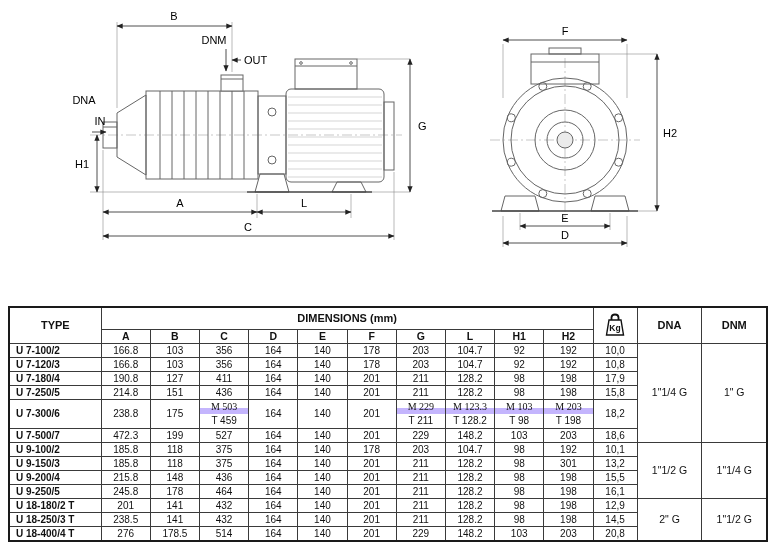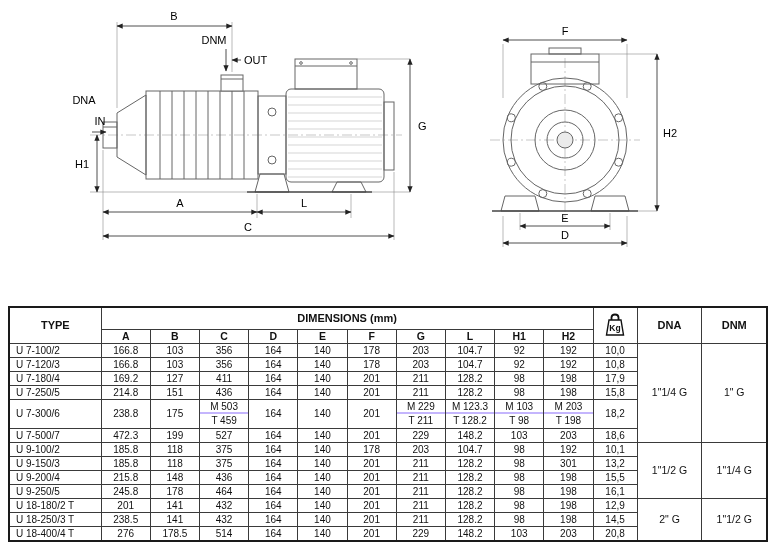--- a/index.html
+++ b/index.html
@@ -19,24 +19,24 @@
   .base { stroke:#444; stroke-width:1.3; }
 
   .table-area { margin:6px 8px 0 8px; }
   table.dims { border-collapse:collapse; width:760px; table-layout:fixed; border:2px solid #1a1a1a; }
   .dims th, .dims td {
     border:1px solid #3a3a3a; text-align:center; vertical-align:middle;
     font-size:10px; color:#111; padding:0 2px; line-height:13px; height:14px;
   }
   .dims thead tr.top-h th { height:22px; font-weight:bold; font-size:11px; }
   .dims thead tr.letters th { height:14px; font-weight:bold; font-size:10.5px; }
-  td.type-cell { text-align:left; padding-left:6px; font-weight:normal; white-space:nowrap; }
+  td.type-cell { text-align:left; padding-left:6px; font-weight:bold; white-space:nowrap; }
   td.split-cell { padding:0; }
   .split-cell .half { height:14px; line-height:14px; padding:0 2px; }
-  .split-cell .half.top { border-bottom:2px solid #c4b5fd; }
+  .split-cell .half.top { border-bottom:6px solid #c4b5fd;font-family:Liberation Serif, serif; }
   td.group-cell { font-size:10.5px; }
   th.kg-h svg { display:block; margin:0 auto; }
 </style>
 </head>
 <body>
 
 <div class="drawing-area">
 <svg viewBox="0 0 777 300" width="777" height="300">
   <defs>
     <marker id="arr" viewBox="0 0 8 8" markerWidth="7" markerHeight="7" refX="6.5" refY="3" orient="auto-start-reverse" markerUnits="userSpaceOnUse">
@@ -241,21 +241,21 @@
           <td>140</td>
           <td>178</td>
           <td>203</td>
           <td>104.7</td>
           <td>92</td>
           <td>192</td>
           <td class="kg-cell">10,8</td>
         </tr>
         <tr>
           <td class="type-cell">U 7-180/4</td>
-          <td>169.2</td>
+          <td>190.8</td>
           <td>127</td>
           <td>411</td>
           <td>164</td>
           <td>140</td>
           <td>201</td>
           <td>211</td>
           <td>128.2</td>
           <td>98</td>
           <td>198</td>
           <td class="kg-cell">17,9</td>

